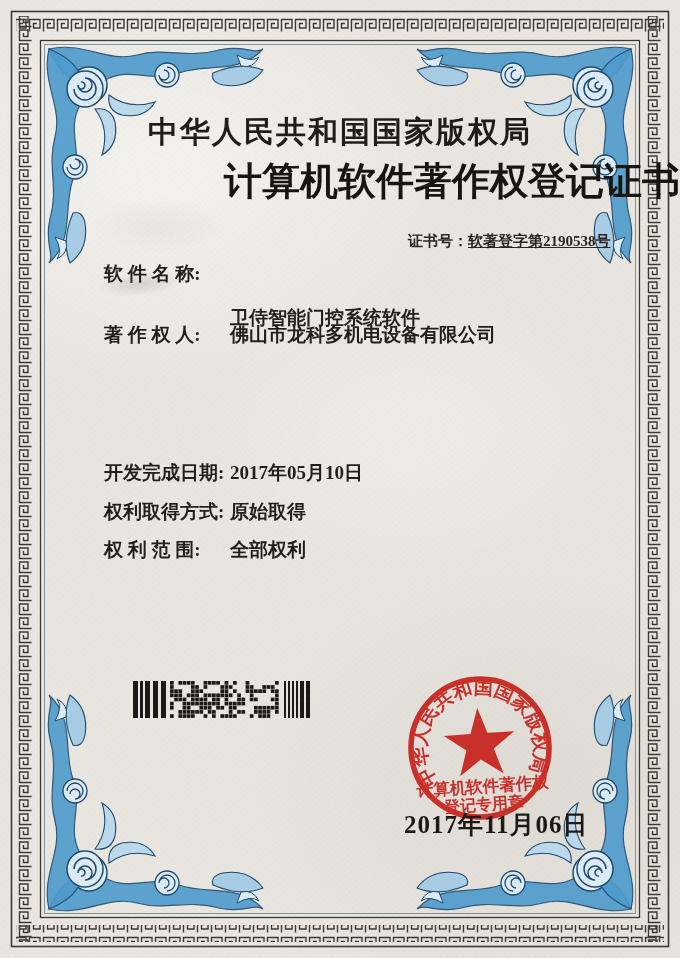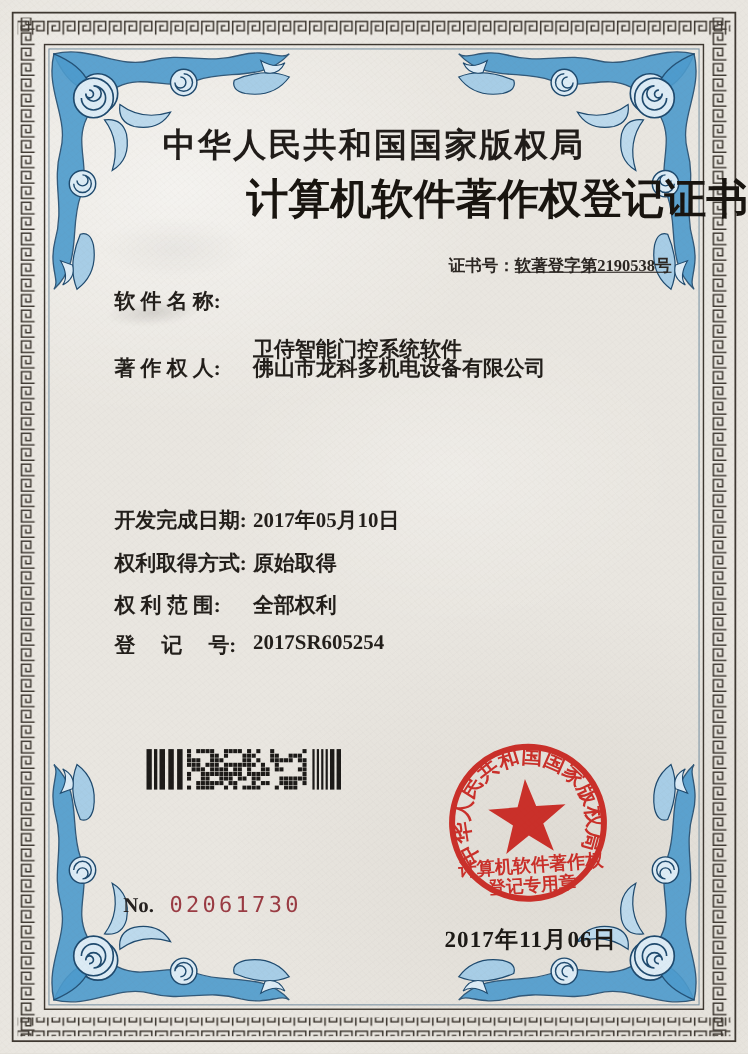--- a/index.html
+++ b/index.html
@@ -38,21 +38,21 @@
     top:594px;left:82px;width:528px;
     font-size:19px;font-weight:700;line-height:43px;text-indent:2em;
     text-align:justify;color:#221e1a;letter-spacing:.5px;
   }
   .serial{top:810px;left:112px;font-size:19px;color:#262220;font-weight:700;}
   .serial .num{
     font-family:"DejaVu Sans Mono","Liberation Mono",monospace;
     color:#9a3b43;letter-spacing:3px;margin-left:14px;font-weight:400;font-size:20px;
   }
   .issue-date{
-    top:808px;left:404px;font-size:21px;font-weight:700;color:#1d1a16;letter-spacing:1px;z-index:6;margin-top:32px;
+    top:808px;left:404px;font-size:25px;font-weight:700;color:#1d1a16;letter-spacing:1px;z-index:6;
   }
   .barcode{top:681px;left:133px;width:180px;height:37px;}
   .seal{top:633px;left:365px;width:230px;height:230px;z-index:5;opacity:.93;}
   .smudge{
     top:272px;left:96px;width:86px;height:24px;border-radius:50%;
     background:radial-gradient(ellipse at center, rgba(90,85,80,.18), rgba(90,85,80,0) 70%);
     filter:blur(1px);
     transform:rotate(-4deg);
   }
   .smudge2{
@@ -125,23 +125,20 @@
     <span class="lbl">著 作 权 人:</span><span class="val">佛山市龙科多机电设备有限公司</span>
   </div>
   <div class="abs field" style="top:438px">
     <span class="lbl">开发完成日期:</span><span class="val">2017年05月10日</span>
   </div>
   <div class="abs field" style="top:515px">
     <span class="lbl">权 利 范 围:</span><span class="val">全部权利</span>
   </div>
   <div class="abs field" style="top:477px">
     <span class="lbl">权利取得方式:</span><span class="val">原始取得</span>
-  </div>
-  <div class="abs field" style="top:552px">
-    <span class="lbl">登　 记　 号:</span><span class="val">2017SR605254</span>
   </div>
 
 
   <svg class="abs barcode" id="bc" width="180" height="37" viewBox="0 0 180 37" aria-hidden="true">
       <rect x="0" y="0" width="5" height="37" fill="#1c1a18"></rect>
       <rect x="7" y="0" width="3" height="37" fill="#1c1a18"></rect>
       <rect x="12" y="0" width="5" height="37" fill="#1c1a18"></rect>
       <rect x="20" y="0" width="5" height="37" fill="#1c1a18"></rect>
       <rect x="28" y="0" width="5" height="37" fill="#1c1a18"></rect>
       <rect x="37" y="0" width="3.7" height="3.7" fill="#1c1a18"></rect>
@@ -298,17 +295,14 @@
       <text font-size="19" font-weight="700" fill="#c8231d" font-family="'Liberation Serif','DejaVu Serif',serif">
         <textPath href="#sealArc" startOffset="0" textLength="230" lengthAdjust="spacingAndGlyphs">中华人民共和国国家版权局</textPath>
       </text>
       <text x="115" y="159" text-anchor="middle" font-size="16.5" font-weight="700" fill="#c8231d" font-family="'Liberation Serif','DejaVu Serif',serif">计算机软件著作权</text>
       <text x="115" y="177" text-anchor="middle" font-size="16" font-weight="700" fill="#c8231d" font-family="'Liberation Serif','DejaVu Serif',serif">登记专用章</text>
     </g>
   </svg>
 
   <div class="abs issue-date">2017年11月06日</div>
 
-  <div class="abs serial">
-    <span>No.</span><span class="num">02061730</span>
-  </div>
 
 </div>
 
 </body></html>

